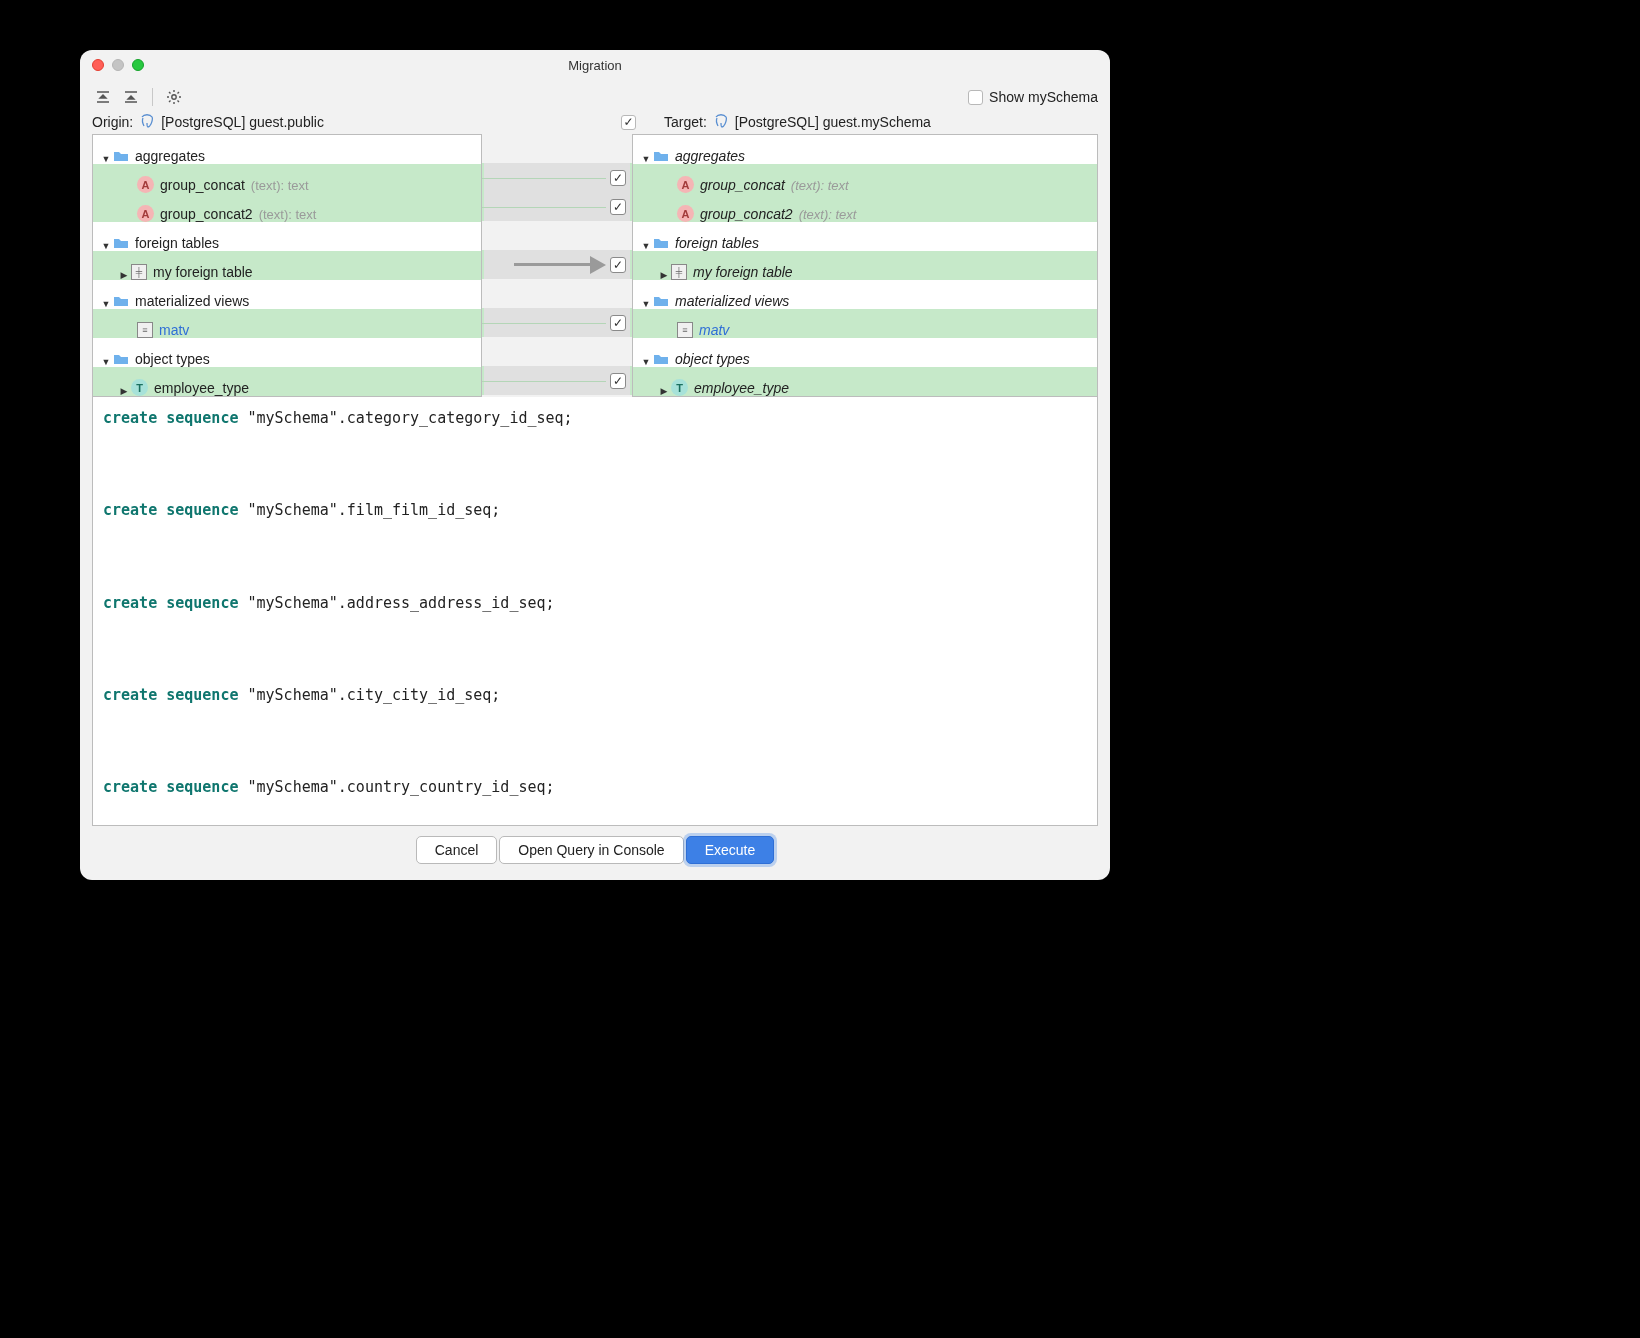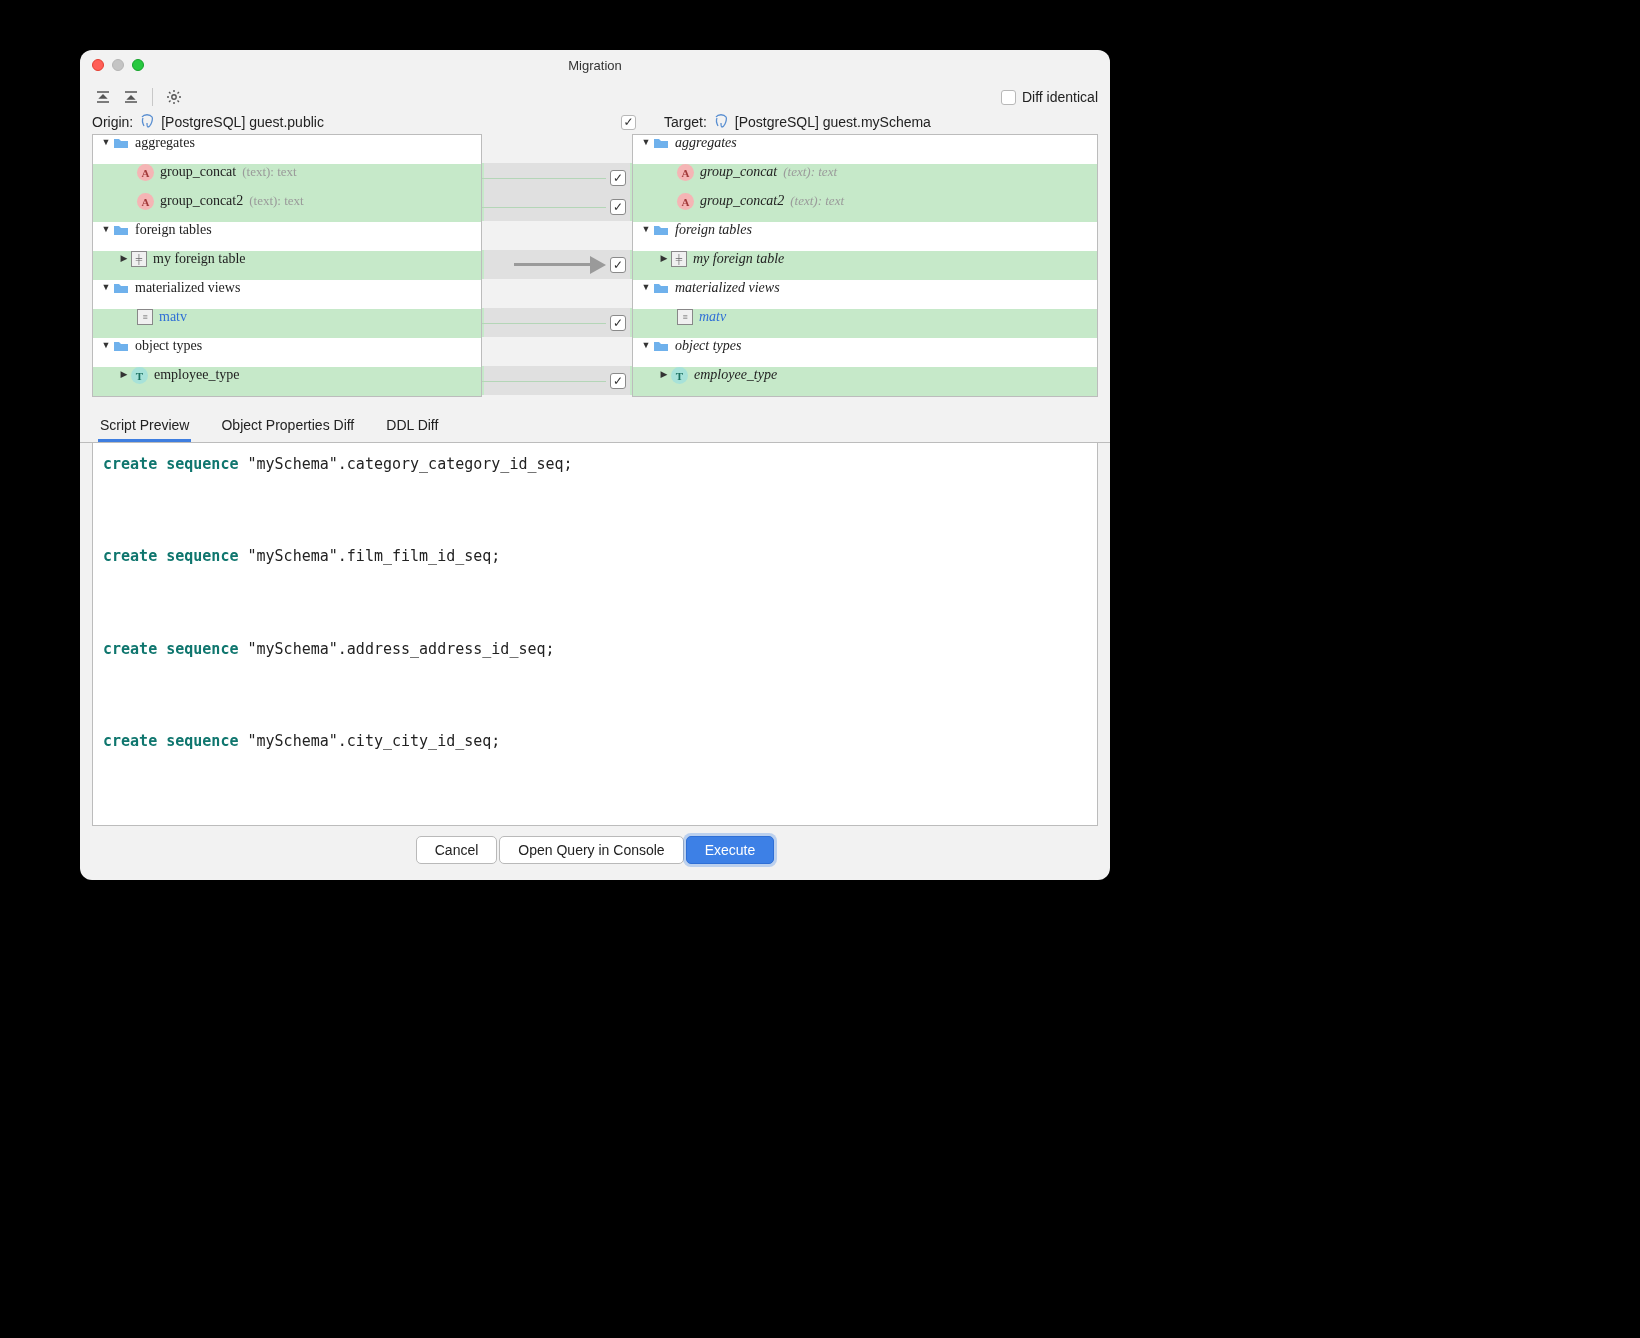--- a/index.html
+++ b/index.html
@@ -92,24 +92,23 @@
   .tree.left { width: 390px; }
   .tree.right { flex: 1; }
   .mid-col {
     width: 150px;
     display: flex;
     flex-direction: column;
   }
   .row {
     height: 29px;
     display: flex;
-    align-items: flex-start;
+    align-items: flex-end;
     padding-left: 6px;
     position: relative;
-    font-family: Liberation Serif, serif;
   }
   .row.hl { background: #c6e9c9; }
   .row .chev {
     width: 14px; text-align: center; color: #555; font-size: 11px;
   }
   .row .chev.right::before { content: "▶"; font-size: 9px; color: #333; }
   .row .chev.down::before { content: "▼"; font-size: 9px; color: #333; }
   .indent { display: inline-block; }
   .folder-ico { width: 16px; height: 16px; margin-right: 6px; display:inline-flex; }
   .folder-ico svg { width:16px; height:16px; }
@@ -275,21 +274,21 @@
     <div class="tb-sep"></div>
     <div class="tb-icon">
       <svg viewBox="0 0 16 16">
           <circle cx="8" cy="8" r="2.2" fill="none" stroke="#555" stroke-width="1.4"></circle>
           <path d="M8 1v2M8 13v2M1 8h2M13 8h2M3 3l1.5 1.5M11.5 11.5L13 13M3 13l1.5-1.5M11.5 4.5L13 3" stroke="#555" stroke-width="1.4"></path>
         </svg>
     </div>
     <div class="tb-spacer"></div>
     <label class="show-ident">
       <span class="chk"></span>
-      <span>Diff identical</span>
+      <span>Show mySchema</span>
     </label>
   </div>
 
   <div class="headers">
     <div class="hdr-left">
       <span>Origin:</span>
       <span class="pg-icon">
         <svg viewBox="0 0 16 16">
             <path d="M3 3c2-3 8-3 10 0 1 1 0 5-1 7-1 2-2 3-3 3s-1-2-1-4M4 4c-1 2 0 6 1 8" fill="none" stroke="#5a8fd1" stroke-width="1.3"></path>
           </svg>
@@ -473,25 +472,20 @@
       <div class="row hl">
         <span class="indent" style="width:18px"></span>
         <span class="chev right"></span>
         <span class="tbadge">T</span>
         <span class="lbl">employee_type</span>
       </div>
     </div>
 
   </div>
 
-  <div class="tabs">
-    <div class="tab active">Script Preview</div>
-    <div class="tab">Object Properties Diff</div>
-    <div class="tab">DDL Diff</div>
-  </div>
 
   <div class="script-area" id="script-area"><span class="kw">create sequence</span> "mySchema".category_category_id_seq;
 
 
 <span class="kw">create sequence</span> "mySchema".film_film_id_seq;
 
 
 <span class="kw">create sequence</span> "mySchema".address_address_id_seq;
 
 

